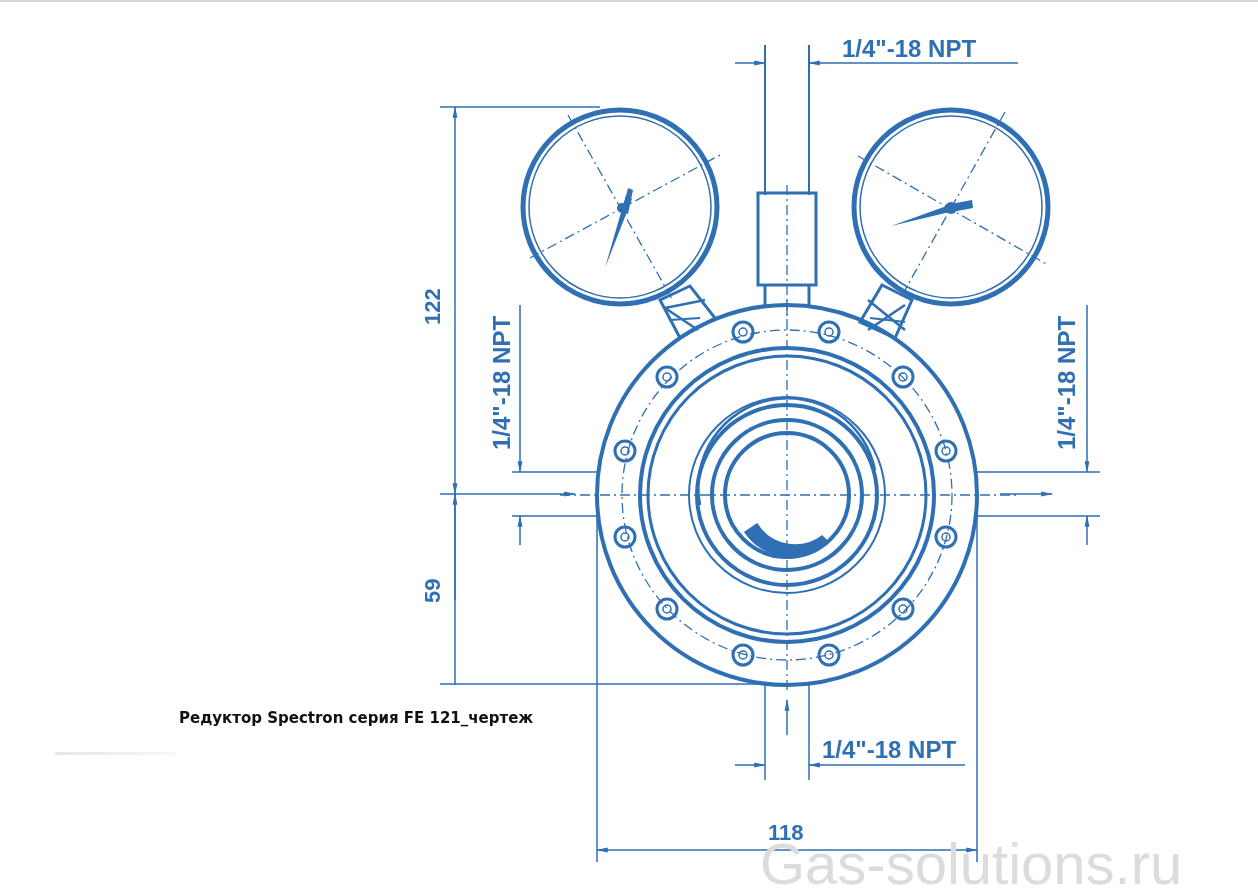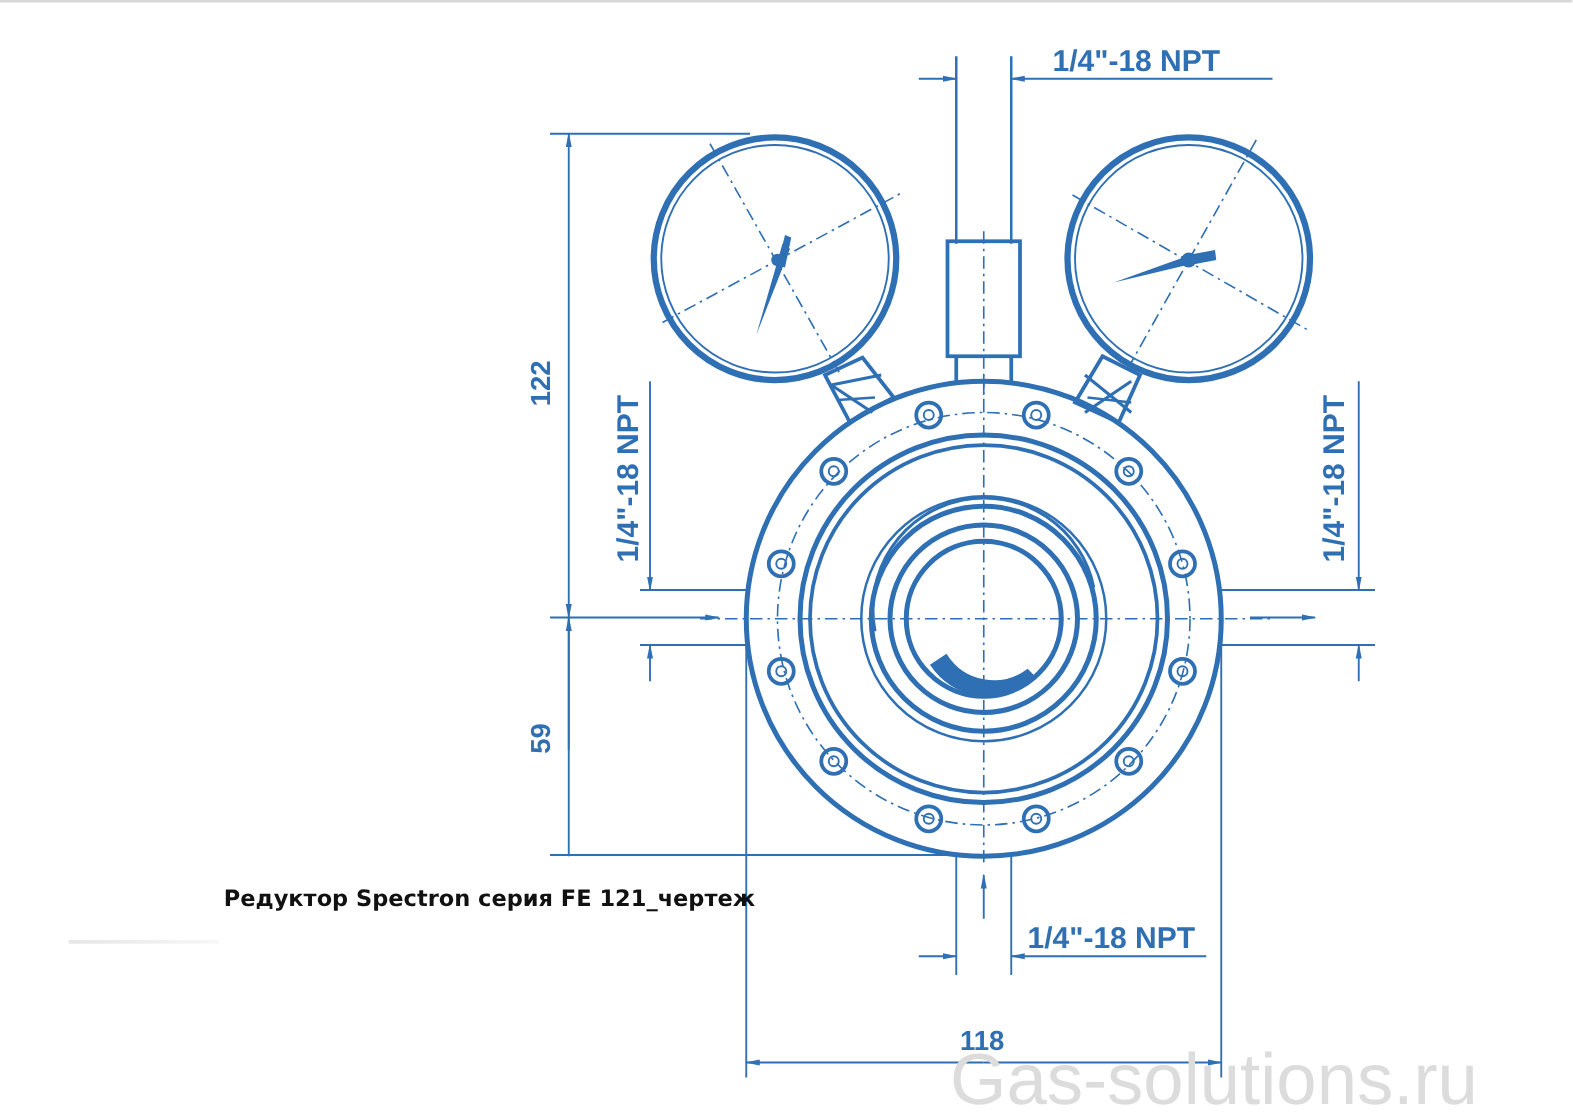--- a/index.html
+++ b/index.html
@@ -1,20 +1,20 @@
 <!DOCTYPE html>
 <html><head>
 <meta charset="utf-8">
 <style>
   html,body{margin:0;padding:0;background:#ffffff;}
   body{width:1258px;height:895px;position:relative;overflow:hidden;font-family:"Liberation Sans",sans-serif;}
   .topline{position:absolute;left:0;top:0;width:1258px;height:2px;background:#d7d7d7;}
   svg{position:absolute;left:0;top:0;}
   .dimtext{font-family:"Liberation Sans",sans-serif;font-weight:bold;fill:#2f6fb3;}
-  .caption{position:absolute;left:179px;top:709px;font-family:"DejaVu Sans",sans-serif;font-weight:bold;font-size:18px;color:#111;white-space:nowrap;}
+  .caption{position:absolute;left:179px;top:709px;font-family:"DejaVu Sans",sans-serif;font-weight:bold;font-size:15px;color:#111;white-space:nowrap;}
   .watermark{position:absolute;left:760px;top:830px;font-family:"Liberation Sans",sans-serif;font-size:58px;color:#dcdcdc;letter-spacing:0px;white-space:nowrap;}
   .smudge{position:absolute;left:55px;top:752px;width:120px;height:3px;background:linear-gradient(90deg,#e6e6e6,#f7f7f7);}
 </style>
 </head>
 <body>
 
 <div class="topline"></div>
 
 <svg width="1258" height="895" viewBox="0 0 1258 895">
   <defs>

